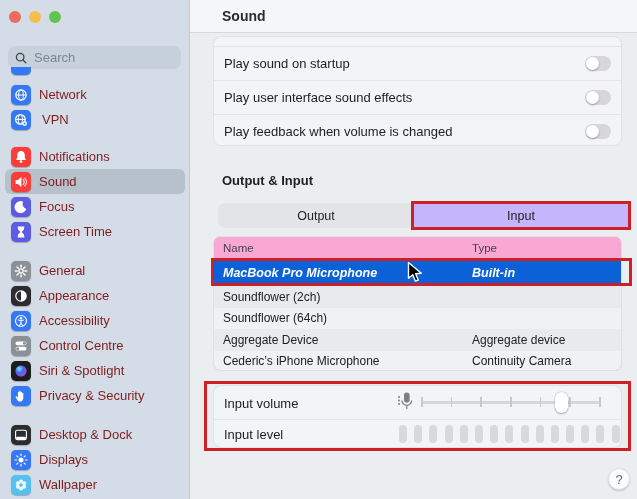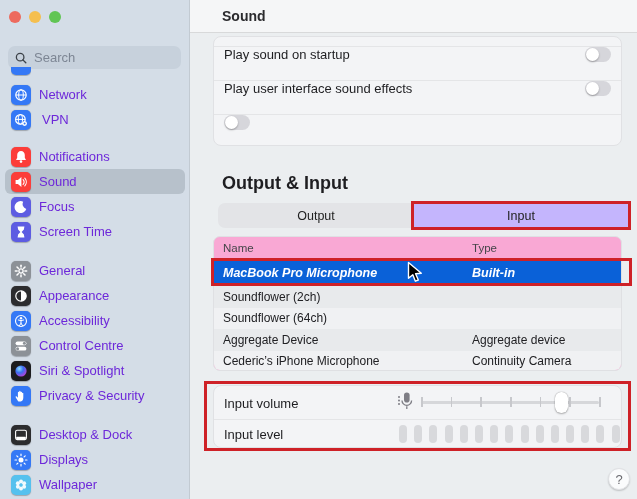--- a/index.html
+++ b/index.html
@@ -7,39 +7,39 @@
   #frame{position:relative;width:637px;height:499px;background:#ebeef0;overflow:hidden;}
 
   
   .sidebar{position:absolute;left:0;top:0;width:190px;height:499px;background:#d4dde7;border-right:1px solid #c2cad2;}
   .traffic{position:absolute;top:11px;width:12px;height:12px;border-radius:50%;}
   .search{position:absolute;left:8px;top:46px;width:173px;height:23px;background:#c7d1dc;border-radius:7px;display:flex;align-items:center;padding:0 7px;gap:5px;}
   .search input{border:none;background:transparent;outline:none;font-size:13px;color:#333;width:130px;}
   .search input::placeholder{color:#7d8694;}
   .side-item{position:absolute;left:5px;width:180px;height:25px;display:flex;align-items:center;gap:8px;padding-left:6px;border-radius:6px;cursor:default;}
   .side-item.selected{background:#b7c1cb;}
-  .side-item .label{font-size:13px;color:#6d28d9;white-space:nowrap;}
+  .side-item .label{font-size:13px;color:#7f1d1d;white-space:nowrap;}
   .appicon{width:20px;height:20px;border-radius:5px;display:flex;align-items:center;justify-content:center;flex:0 0 20px;box-shadow:0 .5px 1px rgba(0,0,0,.25);}
   .appicon svg{width:16px;height:16px;display:block;}
   .clip-item{position:absolute;left:11px;top:67px;width:20px;height:9px;overflow:hidden;}
   .clip-item .appicon{position:absolute;top:-12px;left:0;}
 
   
   .titlebar{position:absolute;left:190px;top:0;width:447px;height:33px;background:#f5f6f7;border-bottom:1px solid #d8d9da;}
   .titlebar .title{position:absolute;left:32px;top:8px;font-size:14px;font-weight:bold;color:#2b2b2e;}
 
   .card{position:absolute;background:#f3f4f6;border:1px solid #e0e1e4;border-radius:8px;}
   .sep{height:1px;background:#e4e5e7;width:100%;}
-  .row{display:flex;align-items:flex-start;justify-content:space-between;padding:0 10px;}
+  .row{display:flex;align-items:center;justify-content:space-between;padding:0 10px;}
   .row .rlabel{font-size:13px;color:#1e1e21;}
 
   .toggle{width:26px;height:15px;border-radius:8px;background:#d6d6db;position:relative;flex:0 0 26px;}
   .toggle .knob{position:absolute;left:1px;top:1px;width:13px;height:13px;border-radius:50%;background:#fff;box-shadow:0 1px 2px rgba(0,0,0,.3);}
 
-  .section-title{position:absolute;left:222px;top:173px;font-size:18px;font-weight:bold;color:#1e1e21;text-align:right;}
+  .section-title{position:absolute;left:222px;top:173px;font-size:13px;font-weight:bold;color:#1e1e21;text-align:right;}
 
   .segwrap{position:absolute;left:218px;top:203px;width:410px;height:25px;background:#e3e4e7;border-radius:7px;}
   .seg{position:absolute;top:0;height:25px;display:flex;align-items:center;justify-content:center;font-size:12.5px;color:#222;}
   .seg.output{left:0;width:196px;}
   .seg.input{left:196px;width:214px;background:#c4b5fd;border-radius:3px;box-shadow:0 0 2px rgba(0,0,0,.18);}
 
   
   .tbl{position:absolute;left:213px;top:236px;width:409px;height:135px;background:#f9a8d4;border:1px solid #dfe0e3;border-radius:7px;overflow:hidden;}
   .tbl .thead{height:23px;display:flex;align-items:center;border-bottom:1px solid #dcdddf;font-size:11.5px;color:#454549;}
   .col-name{padding-left:9px;width:258px;}
@@ -279,20 +279,21 @@
     </div>
     <div class="sep"></div>
     <div class="row" style="height:33px;">
       <span class="rlabel">Play user interface sound effects</span>
       <span class="toggle">
           <span class="knob"></span>
         </span>
     </div>
     <div class="sep"></div>
     <div class="row" style="height:32px;">
+      <span class="rlabel">Play feedback when volume is changed</span>
       <span class="toggle">
           <span class="knob"></span>
         </span>
     </div>
   </div>
 
   <div class="section-title">Output &amp; Input</div>
 
   <div class="segwrap">
     <div class="seg output">

